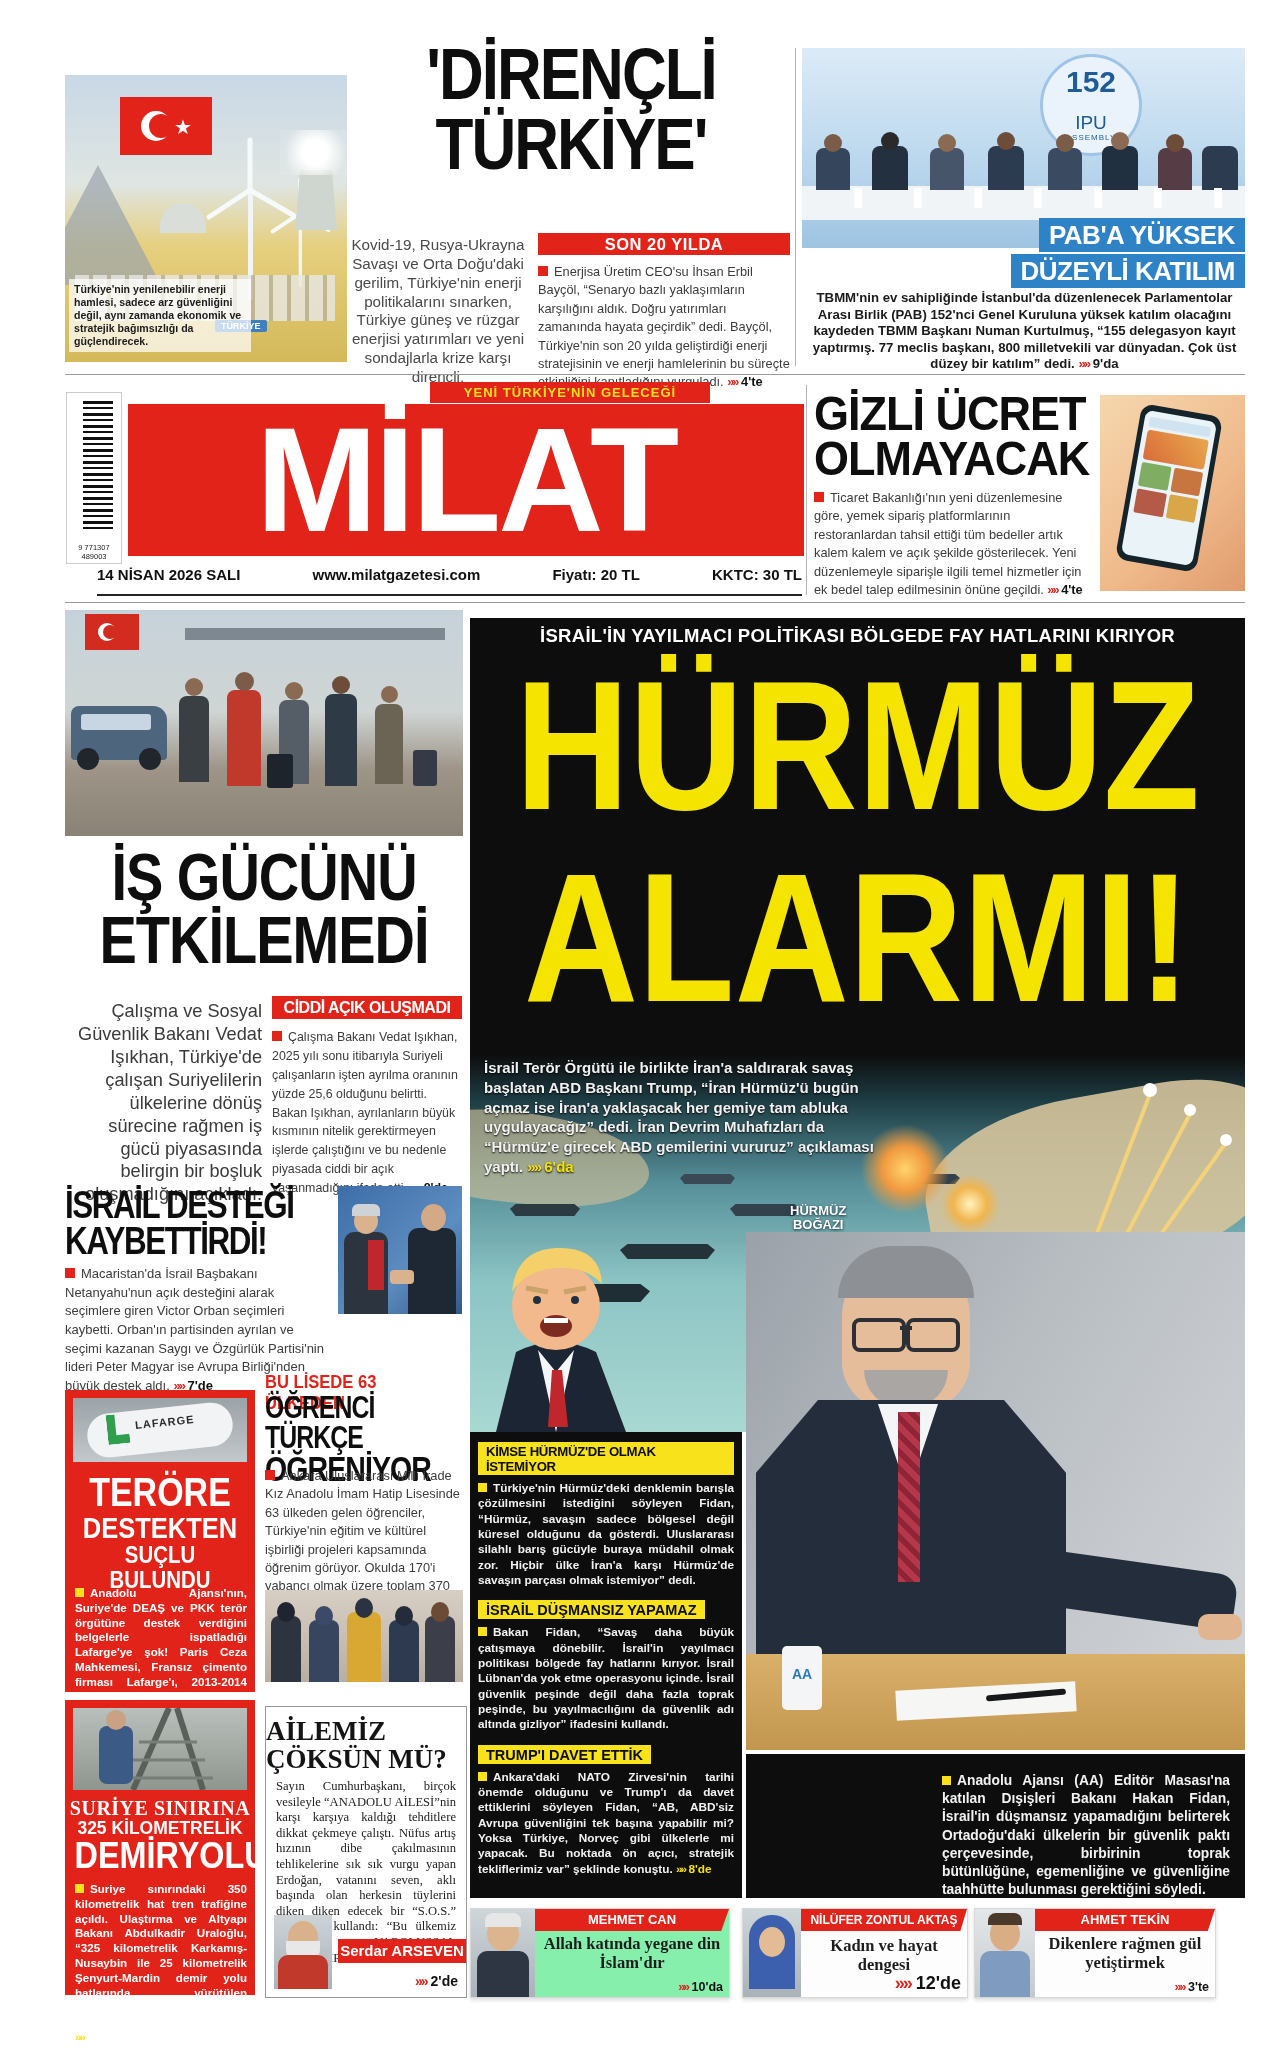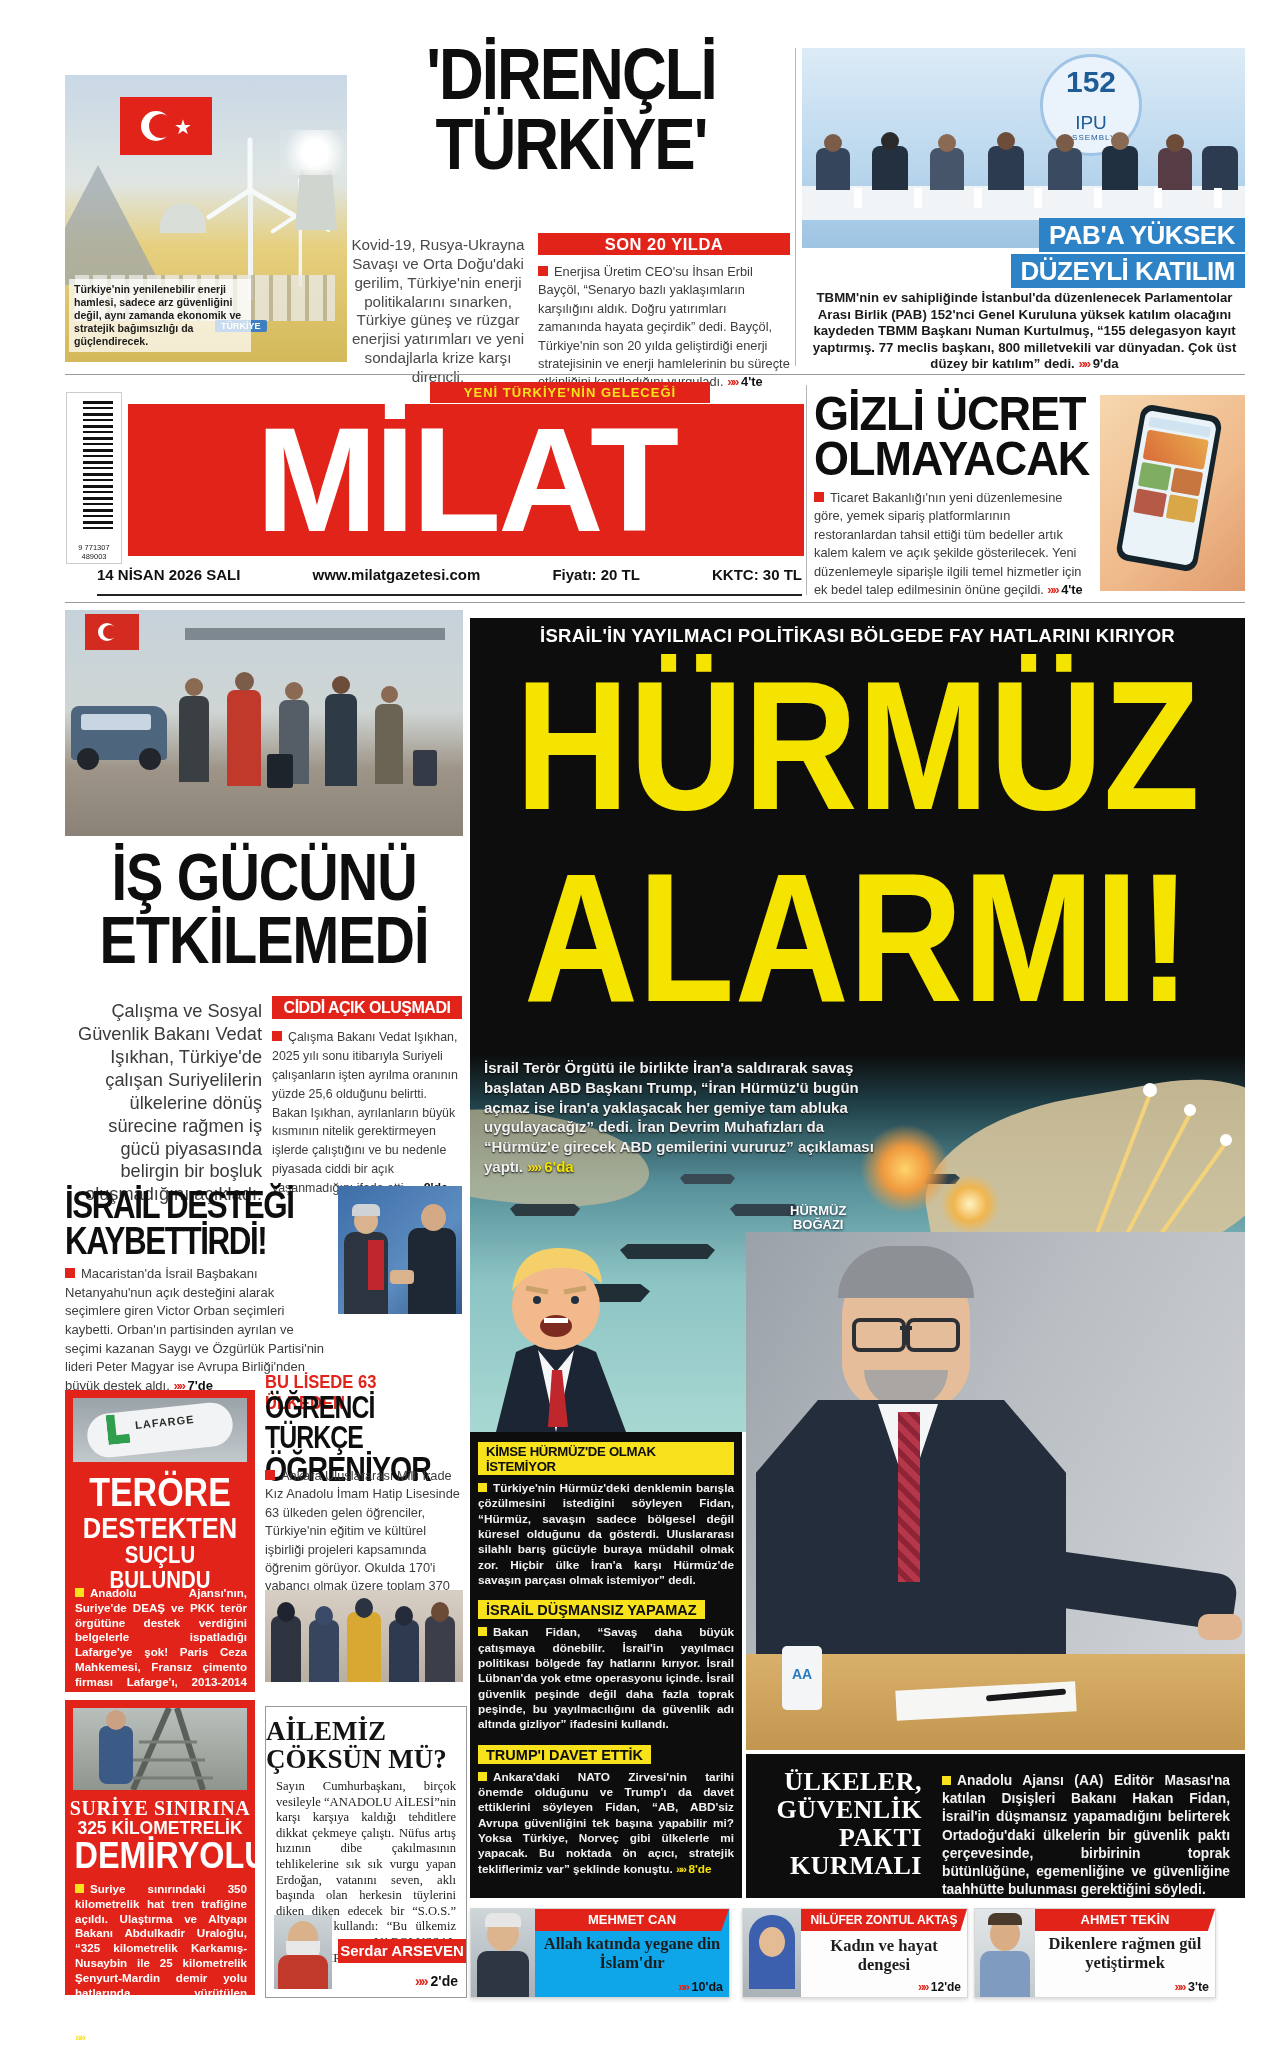--- a/index.html
+++ b/index.html
@@ -402,52 +402,46 @@
     <div style="position:absolute;left:0;bottom:0;width:499px;height:96px;background:linear-gradient(#d9b06a,#c2964f);"></div>
     <div style="position:absolute;left:150px;bottom:34px;width:180px;height:30px;background:#f6f6f4;transform:rotate(-3deg);"></div>
     <div style="position:absolute;left:240px;bottom:52px;width:80px;height:6px;background:#16181a;border-radius:3px;transform:rotate(-5deg);"></div>
     <div style="position:absolute;left:36px;bottom:40px;width:40px;height:64px;background:#f4f5f6;border-radius:5px;">
       <div style="margin:20px auto 0;width:26px;height:18px;color:#2a7abf;font-weight:bold;font-size:14px;text-align:center;">AA</div>
     </div>
 
   </div>
 
   <div class="abs" style="left:746px;top:1754px;width:499px;height:144px;background:#0d0d0d;">
-    <div class="serif" style="position:absolute;left:16px;top:14px;width:160px;text-align:right;color:#fff;font-weight:bold;font-size:26px;line-height:1.08;letter-spacing:.5px;">
-      <div>ÜLKELER,</div>
-        <div>GÜVENLİK</div>
-      <div>PAKTI</div>
-        <div>KURMALI</div>
-    </div>
     <div style="position:absolute;left:196px;top:18px;width:288px;color:#f2f2f2;font-weight:bold;font-size:13.8px;line-height:1.32;text-align:justify;">
       <span class="bullet-yel"></span><span>Anadolu Ajansı (AA) Editör Masası'na katılan Dışişleri Bakanı Hakan Fidan, İsrail'in düşmansız yapamadığını belirterek Ortadoğu'daki ülkelerin bir güvenlik paktı çerçevesinde, birbirinin toprak bütünlüğüne, egemenliğine ve güvenliğine taahhütte bulunması gerektiğini söyledi.</span>
     </div>
   </div>
 
-  <div class="abs" style="left:470px;top:1908px;width:258px;height:88px;background:#0ea5e9;border:1px solid #d8d8d8;box-shadow:0 2px 4px rgba(0,0,0,.15);">
+  <div class="abs" style="left:470px;top:1908px;width:258px;height:88px;background:#86efac;border:1px solid #d8d8d8;box-shadow:0 2px 4px rgba(0,0,0,.15);">
     <div class="photo" style="position:absolute;left:0;top:0;width:64px;height:88px;background:linear-gradient(#cfd6da,#a9b2b8);">
       <div style="position:absolute;left:16px;top:8px;width:32px;height:34px;background:#dcb58e;border-radius:50%;"></div>
       <div style="position:absolute;left:14px;top:4px;width:36px;height:14px;background:#e6e6e6;border-radius:8px 8px 0 0;"></div>
       <div style="position:absolute;left:6px;top:42px;width:52px;height:46px;background:#2d3642;border-radius:10px 10px 0 0;"></div>
     </div>
     <div class="red-tag" style="position:absolute;left:64px;top:0;width:194px;height:22px;font-size:13px;line-height:22px;clip-path:polygon(0 0,100% 0,96% 100%,0 100%);">MEHMET CAN</div>
     <div class="serif" style="position:absolute;left:70px;top:26px;width:182px;text-align:center;font-weight:bold;font-size:16.5px;line-height:1.15;color:#1d1d1d;">Allah katında yegane din İslam'dır</div>
     <div style="position:absolute;right:6px;bottom:3px;font-size:12.5px;">
       <span class="chv"></span> <b>10'da</b>
     </div>
   </div>
 
   <div class="abs" style="left:742px;top:1908px;width:224px;height:88px;background:#fdfdfd;border:1px solid #d8d8d8;box-shadow:0 2px 4px rgba(0,0,0,.15);">
     <div class="photo" style="position:absolute;left:0;top:0;width:58px;height:88px;background:linear-gradient(#cfd6da,#a9b2b8);">
       <div style="position:absolute;left:6px;top:6px;width:46px;height:74px;background:#3c5fae;border-radius:22px 22px 0 0;"></div>
       <div style="position:absolute;left:16px;top:18px;width:26px;height:30px;background:#e3bc96;border-radius:50%;"></div>
     </div>
     <div class="red-tag" style="position:absolute;left:58px;top:0;width:166px;height:22px;font-size:12px;line-height:22px;clip-path:polygon(0 0,100% 0,96% 100%,0 100%);">NİLÜFER ZONTUL AKTAŞ</div>
     <div class="serif" style="position:absolute;left:64px;top:28px;width:154px;text-align:center;font-weight:bold;font-size:16.5px;line-height:1.15;color:#1d1d1d;">Kadın ve hayat dengesi</div>
-    <div style="position:absolute;right:6px;bottom:3px;font-size:12px;">
+    <div style="position:absolute;right:6px;bottom:3px;font-size:18px;">
       <span class="chv"></span> <b>12'de</b>
     </div>
   </div>
 
   <div class="abs" style="left:974px;top:1908px;width:240px;height:88px;background:#fdfdfd;border:1px solid #d8d8d8;box-shadow:0 2px 4px rgba(0,0,0,.15);">
     <div class="photo" style="position:absolute;left:0;top:0;width:60px;height:88px;background:linear-gradient(#e4e7e9,#c3cacd);">
       <div style="position:absolute;left:15px;top:8px;width:30px;height:34px;background:#d9ae85;border-radius:50%;"></div>
       <div style="position:absolute;left:13px;top:4px;width:34px;height:12px;background:#4a3a2c;border-radius:8px 8px 0 0;"></div>
       <div style="position:absolute;left:5px;top:42px;width:50px;height:46px;background:#7f9bbf;border-radius:10px 10px 0 0;"></div>
     </div>

